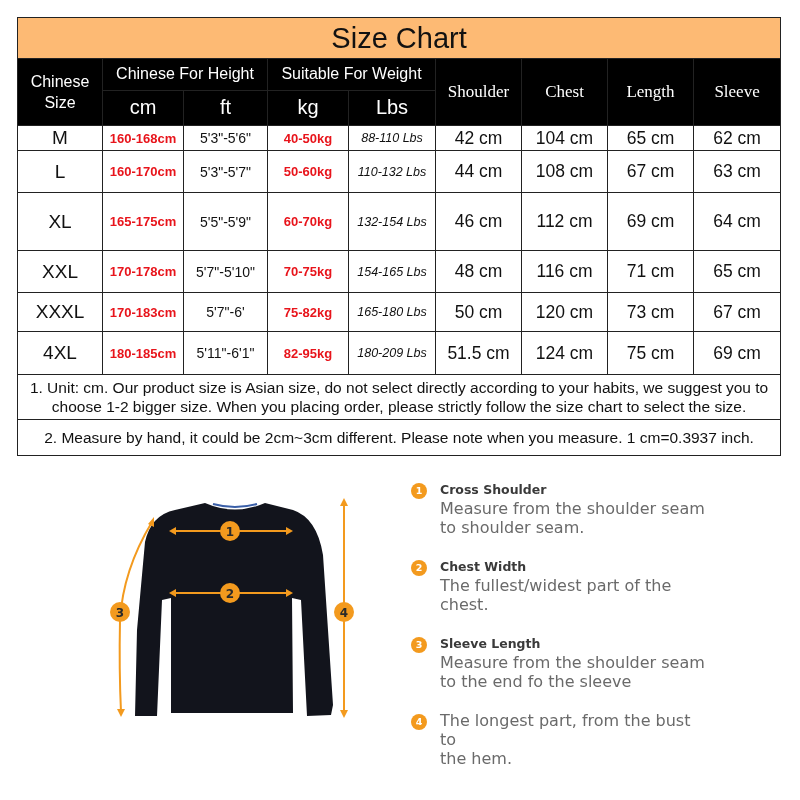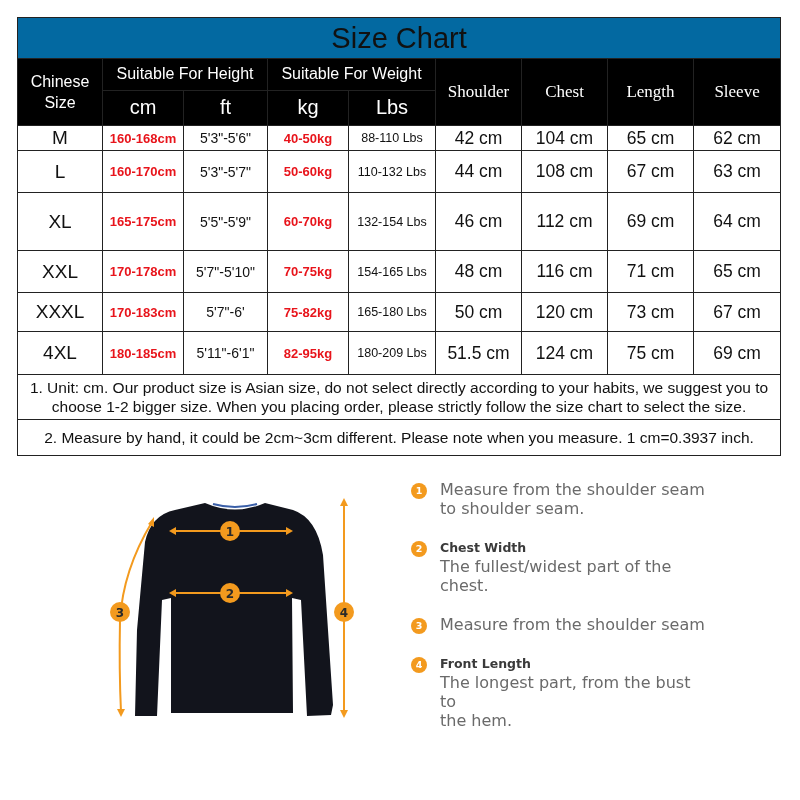--- a/index.html
+++ b/index.html
@@ -3,29 +3,29 @@
 <meta charset="utf-8">
 <style>
   html, body { margin: 0; padding: 0; background: #ffffff; }
   body { width: 800px; height: 800px; position: relative; overflow: hidden;
          font-family: "Liberation Sans", sans-serif; color: #111; }
 
   #size-table { position: absolute; left: 17px; top: 17px; width: 763px;
                 border-collapse: collapse; table-layout: fixed; }
   #size-table td, #size-table th { border: 1.5px solid #222; padding: 0; text-align: center;
                 vertical-align: middle; overflow: hidden; white-space: nowrap; }
-  .title-cell { height: 40px; font-size: 29px; font-weight: normal; color: #111; background: #0369a1; }
+  .title-cell { height: 40px; font-size: 29px; font-weight: normal; color: #111; background: #fdba74; }
   .hdr { background: #000; color: #fff; font-weight: normal; font-size: 16px; }
   .hdr.big { font-size: 17px; font-family: Liberation Serif, serif; }
   .hdr.sub { font-size: 20px; height: 28px; }
   .hdr.top { height: 25px; }
   .size-cell { font-size: 19px; color: #111; }
   .red { color: #e8141b; font-weight: bold; font-size: 13px; margin-left: 36px; }
   .ft { font-size: 14px; }
-  .lbs { font-size: 12.5px; }
+  .lbs { font-size: 12.5px; font-style: italic; }
   .meas { font-size: 17.5px; }
   .note { text-align: left; font-size: 15.5px; padding: 2px 4px !important;
           white-space: normal !important; line-height: 19px; margin-left: 8px; }
 
   .diagram { position: absolute; left: 95px; top: 480px; width: 290px; height: 300px; }
 
   .legend { position: absolute; left: 408px; top: 480px; width: 300px; }
   .legend-item { position: relative; padding-left: 32px; margin-bottom: 20px; }
   .legend-num { position: absolute; left: 3px; top: 3px; width: 16px; height: 16px; border-radius: 50%;
                 background: #f39a1e; color: #fff; font-size: 9.5px; font-weight: bold; text-align: center;
@@ -48,21 +48,21 @@
       <col style="width:86px">
       <col style="width:86px">
       <col style="width:87px">
   </colgroup>
   <tbody>
       <tr>
     <td colspan="9" class="title-cell">Size Chart</td>
   </tr>
   <tr>
     <th rowspan="2" class="hdr" style="line-height:21px; white-space:normal; padding:12px 6px;">Chinese Size</th>
-    <th colspan="2" class="hdr top">Suitable For Height</th>
+    <th colspan="2" class="hdr top">Chinese For Height</th>
     <th colspan="2" class="hdr top">Suitable For Weight</th>
     <th rowspan="2" class="hdr big">Shoulder</th>
     <th rowspan="2" class="hdr big">Chest</th>
     <th rowspan="2" class="hdr big">Length</th>
     <th rowspan="2" class="hdr big">Sleeve</th>
   </tr>
   <tr>
     <th class="hdr sub">cm</th>
     <th class="hdr sub">ft</th>
     <th class="hdr sub">kg</th>
@@ -180,31 +180,33 @@
       <polygon points="249,238 245,230 253,230" stroke="none"></polygon>
     </g>
     <circle cx="249" cy="132" r="10" fill="#f39a1e"></circle>
     <text x="249" y="136.5" text-anchor="middle" font-size="12" font-weight="bold" fill="#2a2a2a" font-family="DejaVu Sans, sans-serif">4</text>
   </svg>
 </div>
 
 <div class="legend">
   <div class="legend-item">
     <div class="legend-num">1</div>
+    <div class="legend-title">Cross Shoulder</div>
     <div class="legend-desc">Measure from the shoulder seam</div>
     <div class="legend-desc">to shoulder seam.</div>
   </div>
   <div class="legend-item">
     <div class="legend-num">2</div>
     <div class="legend-title">Chest Width</div>
     <div class="legend-desc">The fullest/widest part of the chest.</div>
   </div>
   <div class="legend-item">
     <div class="legend-num">3</div>
+    <div class="legend-title">Sleeve Length</div>
     <div class="legend-desc">Measure from the shoulder seam</div>
+    <div class="legend-desc">to the end fo the sleeve</div>
   </div>
   <div class="legend-item">
     <div class="legend-num">4</div>
-    <div class="legend-title">Front Length</div>
     <div class="legend-desc">The longest part, from the bust to</div>
     <div class="legend-desc">the hem.</div>
   </div>
 </div>
 
 </body></html>

